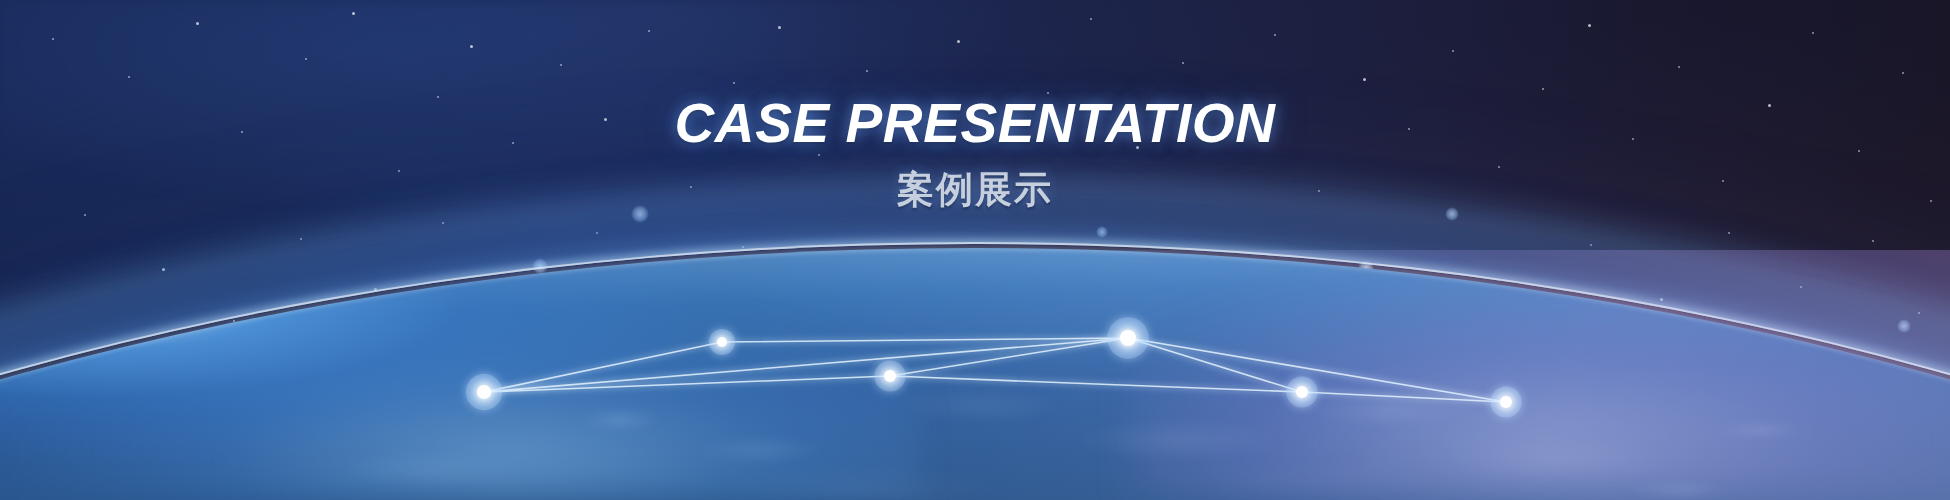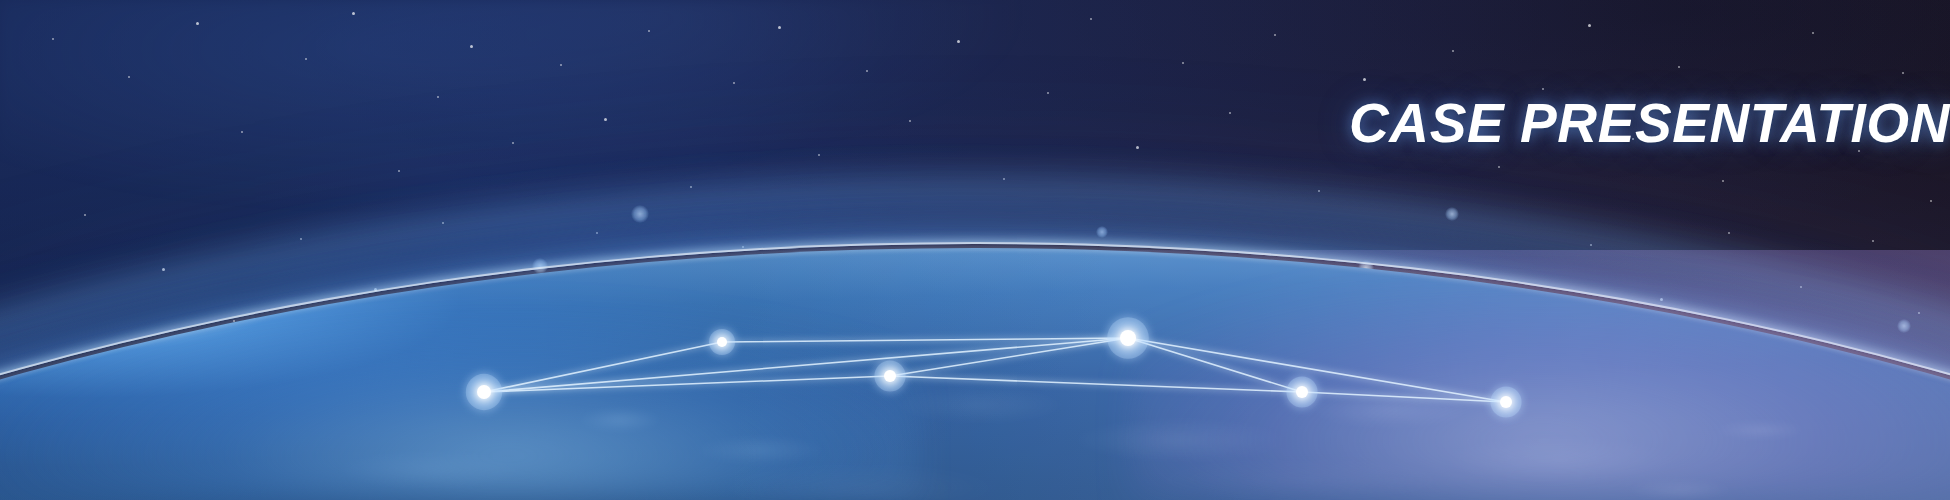--- a/index.html
+++ b/index.html
@@ -159,21 +159,21 @@
   
   #network { position: absolute; inset: 0; }
   #network svg { width: 1950px; height: 500px; display: block; }
 
   
   #headline {
     position: absolute;
     left: 0;
     top: 96px;
     width: 1950px;
-    text-align: right;
+    text-align: center;
     z-index: 12;
   }
   #title {
     display: block;
     color: #ffffff;
     font-size: 55px;
     line-height: 1;
     font-weight: 700;
     font-style: italic;
     letter-spacing: 0.6px;
@@ -337,15 +337,16 @@
           <circle cx="1302" cy="392" r="15.600000000000001" fill="rgba(190,224,255,0.28)" filter="url(#node-glow)"></circle>
           <circle cx="1302" cy="392" r="6" fill="#ffffff" filter="url(#node-glow)"></circle>
           <circle cx="1506" cy="402" r="15.600000000000001" fill="rgba(190,224,255,0.28)" filter="url(#node-glow)"></circle>
           <circle cx="1506" cy="402" r="6" fill="#ffffff" filter="url(#node-glow)"></circle>
         </g>
     </svg>
   </div>
 
   <div id="headline">
     <span id="title">CASE PRESENTATION</span>
+    <span id="subtitle">案例展示</span>
   </div>
 
 </div>
 
 </body></html>

